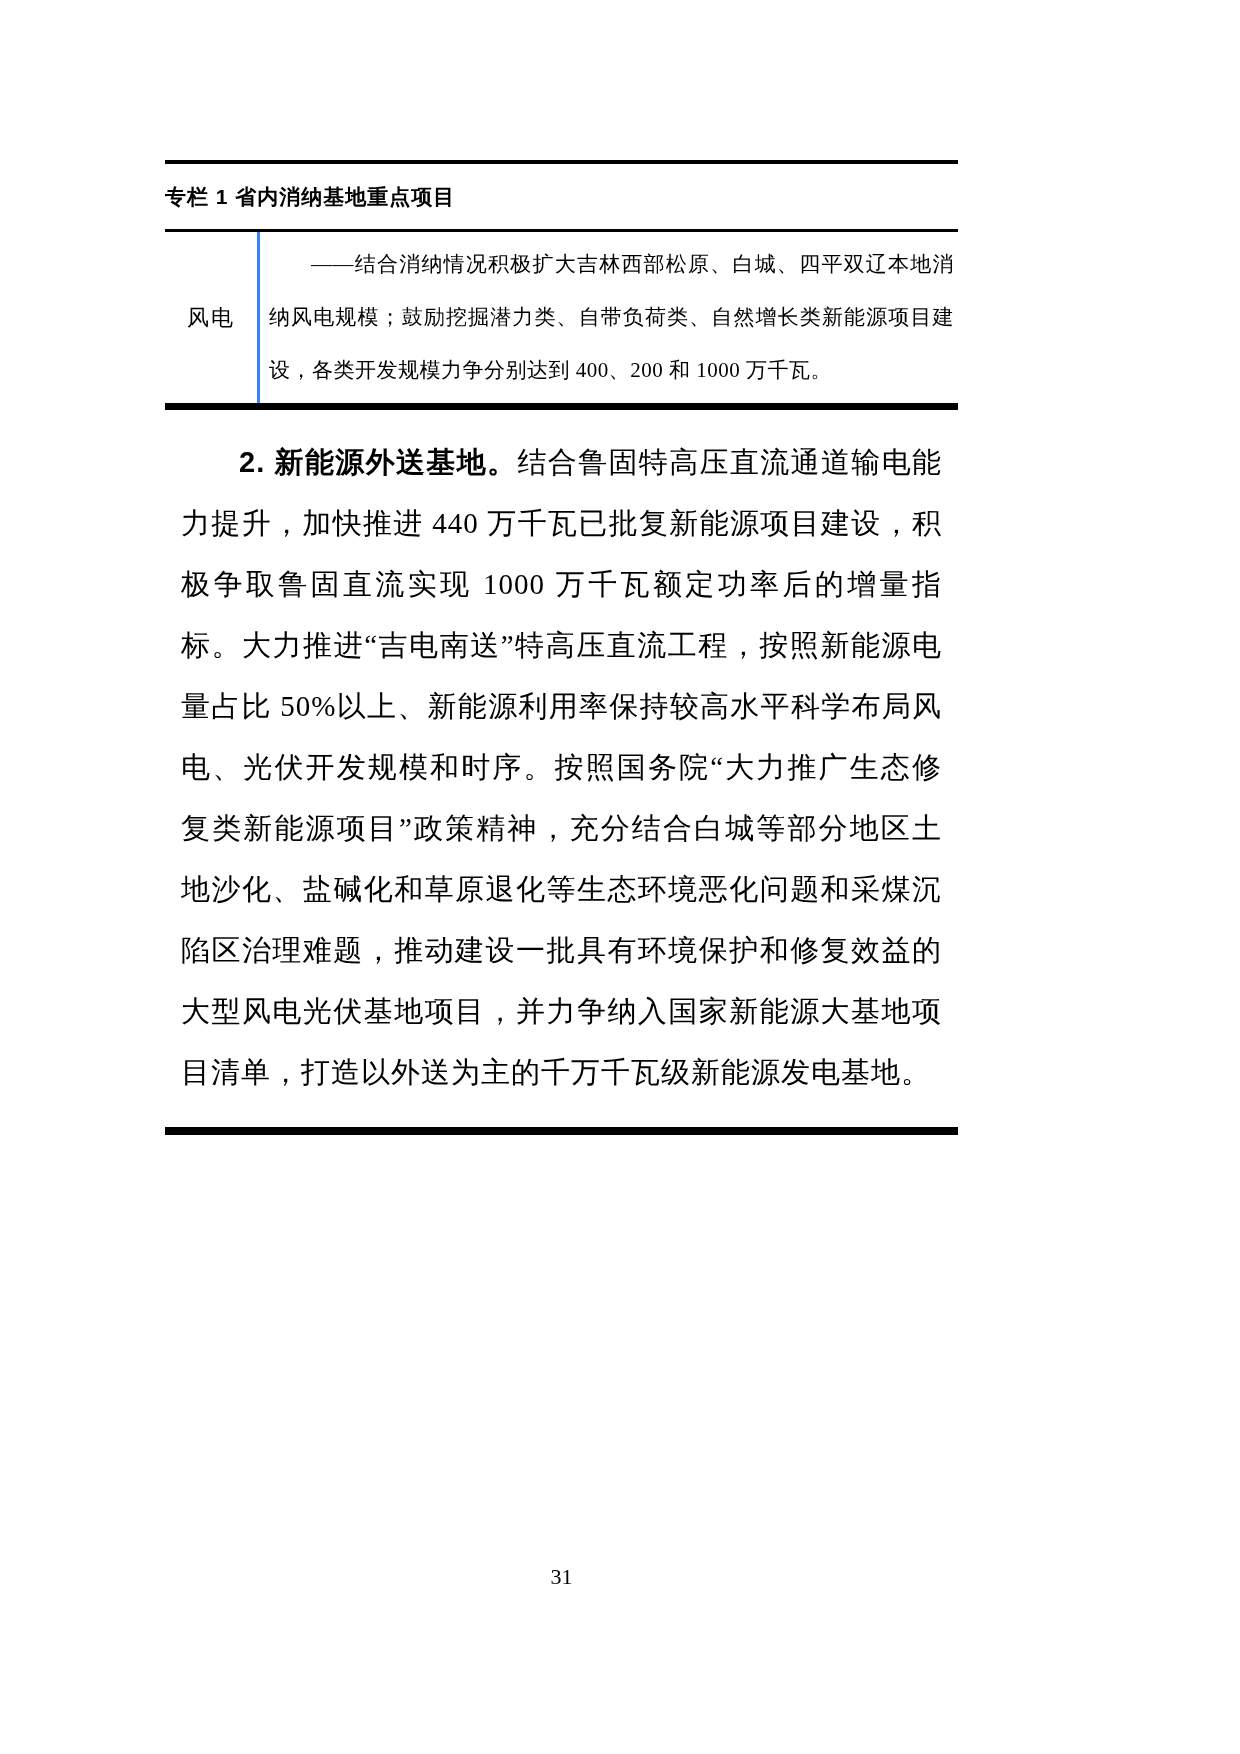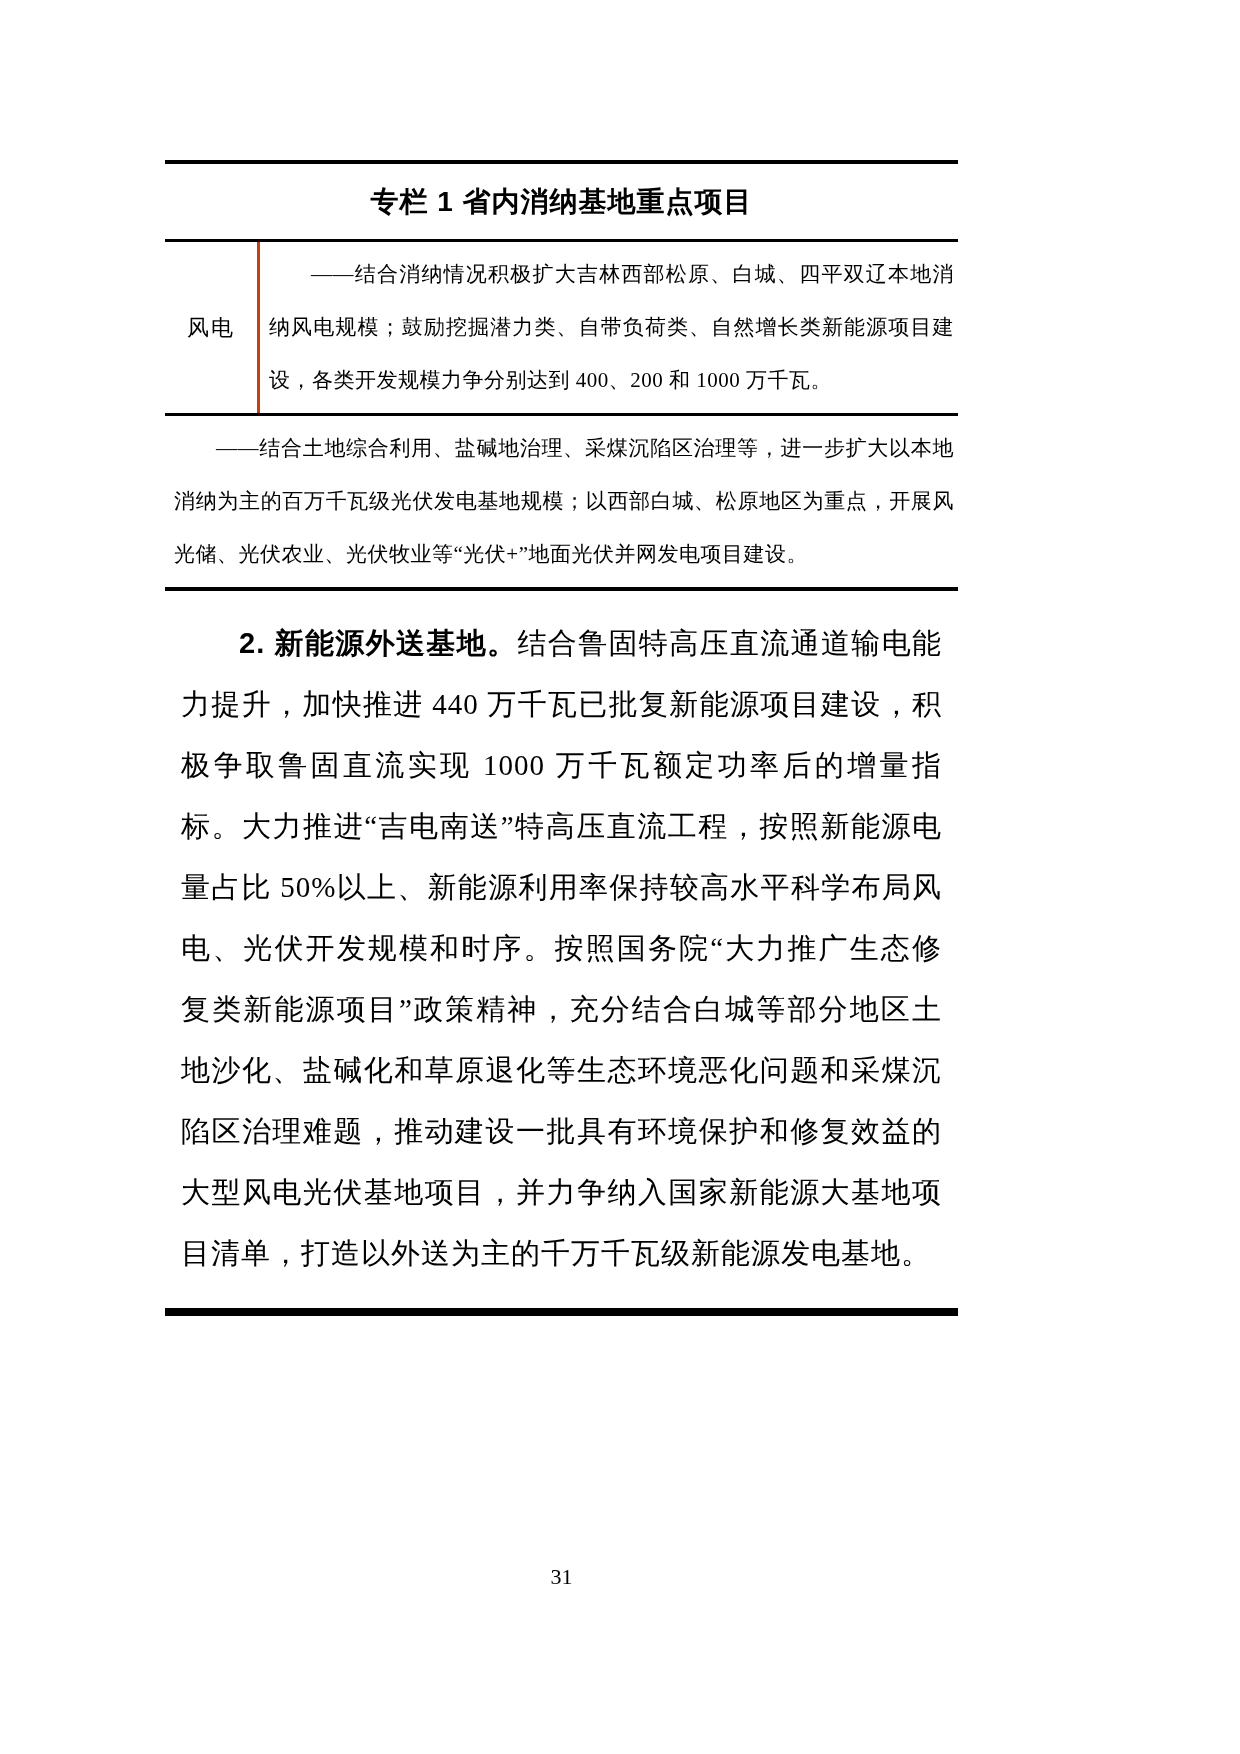--- a/index.html
+++ b/index.html
@@ -23,38 +23,38 @@
   }
 
   
   .box {
     border-top: 4px solid #000;
     border-bottom: 4px solid #000;
   }
   .box1 { margin-top: 160px; }
   .box2 { margin-top: 24px; }
   .box-title {
-    text-align: center;
+    text-align: left;
     font-family: "Liberation Sans", "DejaVu Sans", sans-serif;
     font-weight: 700;
-    font-size: 28px;
+    font-size: 21px;
     padding: 19px 0 18px 0;
     border-bottom: 3px solid #000;
     letter-spacing: 1px;
   }
   .box-row {
     display: flex;
     align-items: stretch;
     border-bottom: 3px solid #000;
   }
   .box-row:last-child { border-bottom: none; }
   .box-label {
     width: 92px;
     flex: 0 0 92px;
-    border-right: 3px solid #c2410c;
+    border-right: 3px solid #3b82f6;
     display: flex;
     align-items: center;
     justify-content: center;
     font-size: 22px;
     letter-spacing: 2px;
   }
   .box-cell {
     flex: 1 1 auto;
     padding: 6px 4px 6px 9px;
   }
@@ -111,23 +111,20 @@
     <div class="box-title">专栏 1  省内消纳基地重点项目</div>
 
     <div class="box-row">
       <div class="box-label">风电</div>
       <div class="box-cell">
         <p class="box-text">——结合消纳情况积极扩大吉林西部松原、白城、四平双辽本地消纳风电规模；鼓励挖掘潜力类、自带负荷类、自然增长类新能源项目建设，各类开发规模力争分别达到 400、200 和 1000 万千瓦。</p>
       </div>
     </div>
 
     <div class="box-row">
-      <div class="box-cell">
-        <p class="box-text">——结合土地综合利用、盐碱地治理、采煤沉陷区治理等，进一步扩大以本地消纳为主的百万千瓦级光伏发电基地规模；以西部白城、松原地区为重点，开展风光储、光伏农业、光伏牧业等“光伏+”地面光伏并网发电项目建设。</p>
-      </div>
     </div>
   </div>
 
   <p class="para para2"><span class="para-heading">2. 新能源外送基地。</span><span>结合鲁固特高压直流通道输电能力提升，加快推进 440 万千瓦已批复新能源项目建设，积极争取鲁固直流实现 1000 万千瓦额定功率后的增量指标。大力推进“吉电南送”特高压直流工程，按照新能源电量占比 50%以上、新能源利用率保持较高水平科学布局风电、光伏开发规模和时序。按照国务院“大力推广生态修复类新能源项目”政策精神，充分结合白城等部分地区土地沙化、盐碱化和草原退化等生态环境恶化问题和采煤沉陷区治理难题，推动建设一批具有环境保护和修复效益的大型风电光伏基地项目，并力争纳入国家新能源大基地项目清单，打造以外送为主的千万千瓦级新能源发电基地。</span></p>
 
   <div class="box box2">
   </div>
 
 
 </div>

